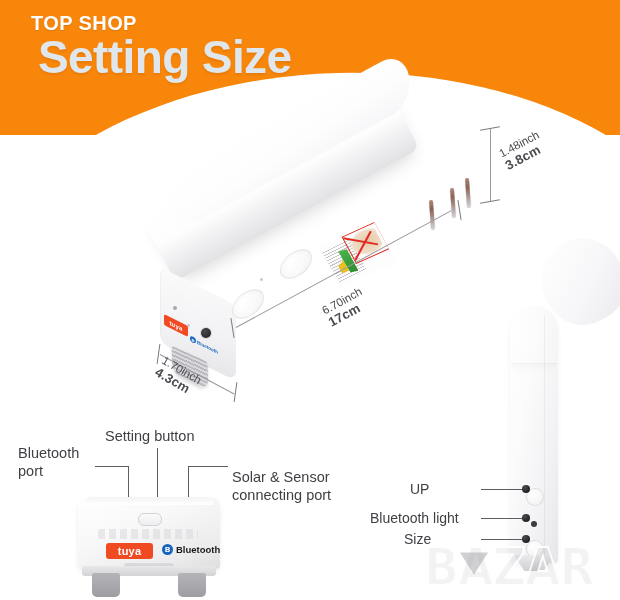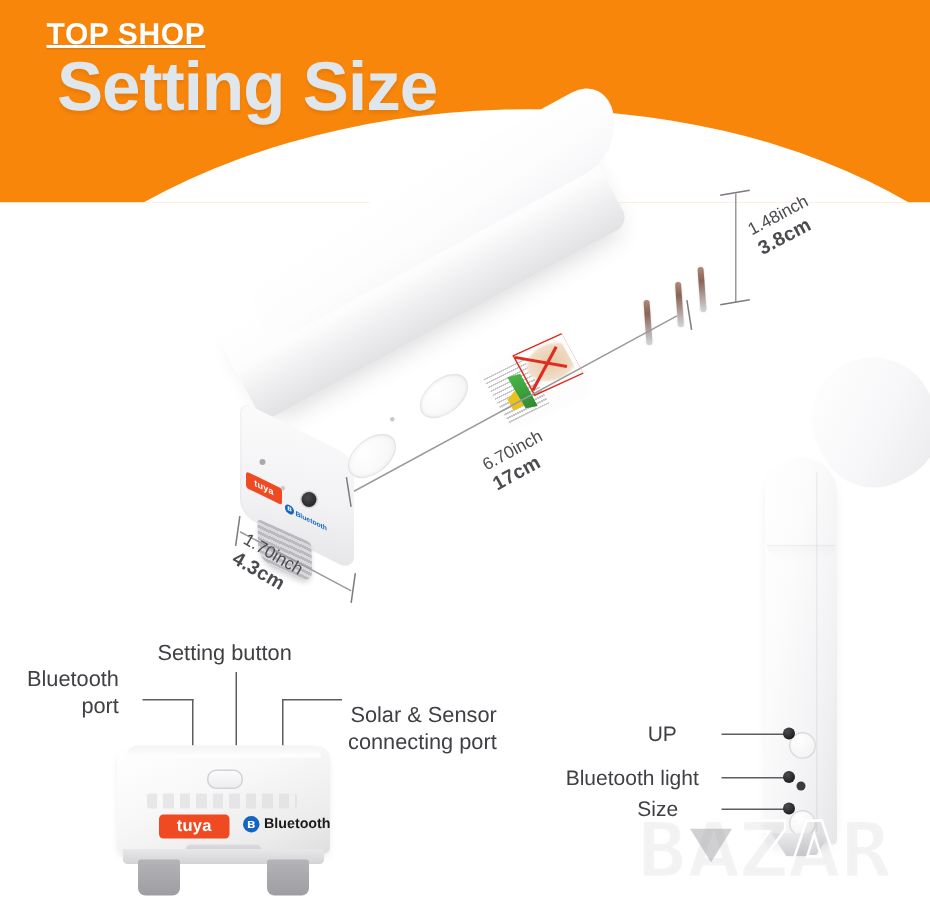--- a/index.html
+++ b/index.html
@@ -28,21 +28,20 @@
     background:#ffffff;
     border-radius:50% 50% 0 0 / 100% 100% 0 0;
     transform:rotate(-1.6deg);
   }
   .brand{
     position:absolute;left:31px;top:12px;
     font-size:20px;font-weight:bold;color:#ffffff;
     letter-spacing:.4px;
     text-shadow:0 1px 1px rgba(0,0,0,.10);
     z-index:3;
-    text-decoration:underline;
   }
   .headline{
     position:absolute;left:38px;top:30px;
     font-size:46px;font-weight:bold;color:#DFE7EC;
     letter-spacing:-.6px;
     text-shadow:0 2px 2px rgba(120,60,0,.12);
     z-index:3;
     white-space:nowrap;
   }
 
@@ -176,21 +175,21 @@
   .dim-v{width:1px;}
   .dim-tick{position:absolute;background:#7b7b80;}
   .dim-text{
     position:absolute;color:#4b4b50;white-space:nowrap;line-height:1.12;
   }
   .dim-text .inch{font-size:11.5px;font-weight:normal;display:block;}
   .dim-text .cm{font-size:13px;font-weight:bold;display:block;letter-spacing:.2px;}
 
   
   .callout-label{
-    position:absolute;color:#3f3f44;font-size:14.5px;line-height:1.24;white-space:pre-line;text-align:right;
+    position:absolute;color:#3f3f44;font-size:14.5px;line-height:1.24;white-space:pre-line;
   }
   .lead{position:absolute;background:#5c5c61;}
   .lead-h{height:1.2px;}
   .lead-v{width:1.2px;}
   .lead-dot{
     position:absolute;border-radius:50%;
     background:radial-gradient(circle at 35% 30%,#4c4c50,#101012);
   }
 
   
@@ -269,21 +268,21 @@
     border:1px solid rgba(0,0,0,.10);
     background:radial-gradient(circle at 35% 30%,#ffffff,#f0f0f2);
   }
   .rd-foot{
     position:absolute;left:4px;top:250px;width:40px;height:16px;
     background:linear-gradient(180deg,#ebebed,#cfcfd3);
     border-radius:2px;
     clip-path:polygon(0 0,100% 0,74% 100%,26% 100%);
   }
   .rd-label{
-    position:absolute;color:#3f3f44;font-size:14px;white-space:nowrap;text-align:center;
+    position:absolute;color:#3f3f44;font-size:14px;white-space:nowrap;text-align:left;
   }
 
   
   .watermark{
     position:absolute;left:424px;top:540px;
     font-size:46px;font-weight:bold;letter-spacing:-1px;
     color:transparent;
     -webkit-text-stroke:1.6px rgba(255,255,255,.95);
     text-shadow:0 0 2px rgba(0,0,0,.05);
     font-family:"DejaVu Sans", sans-serif;

